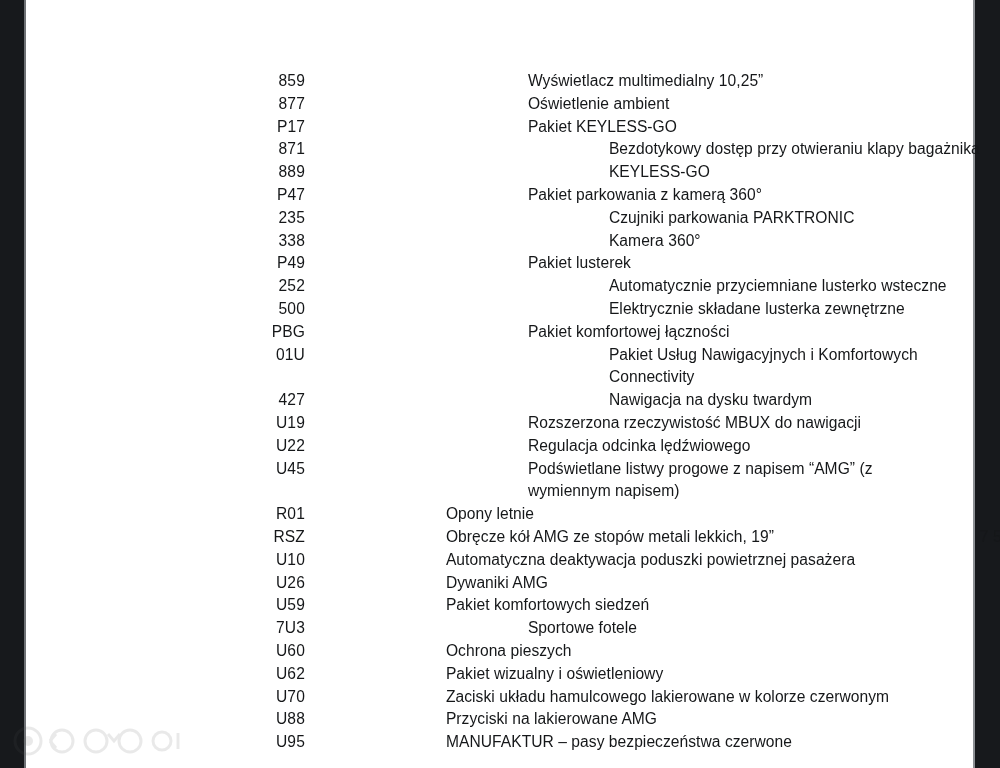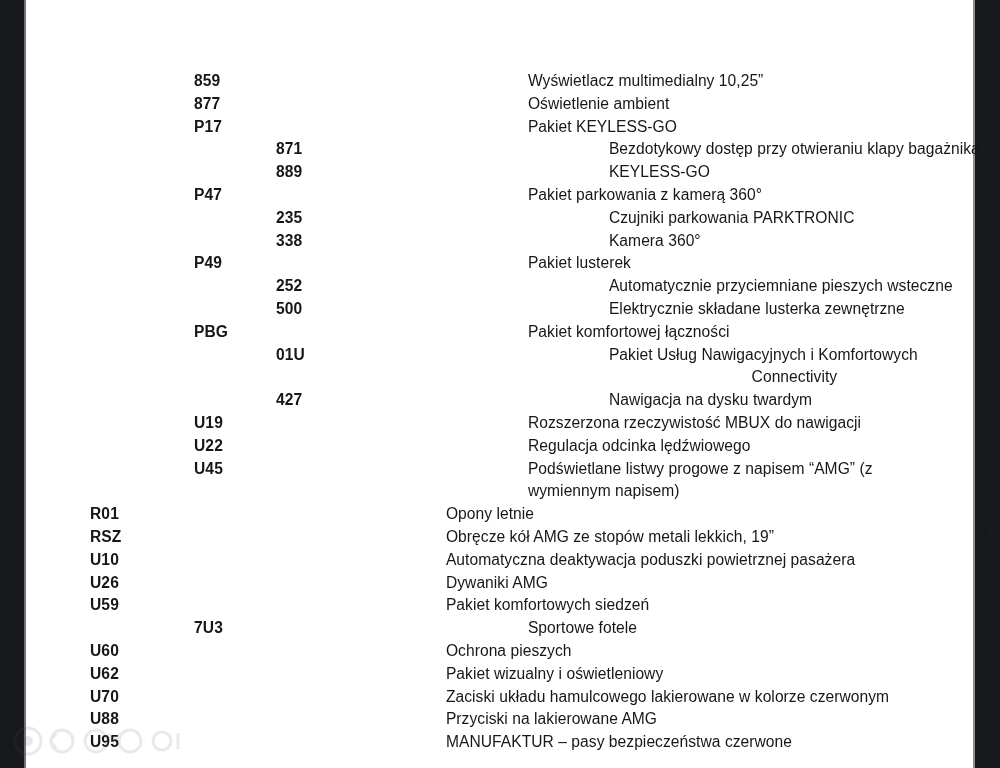--- a/index.html
+++ b/index.html
@@ -72,23 +72,22 @@
   .opt-table tr { height: 22.8px; }
   .opt-table td {
     padding: 0;
     vertical-align: top;
     color: #151719;
     font-size: 15.6px;
     line-height: 22.8px;
     white-space: nowrap;
   }
   td.code {
-    text-align: left;
+    text-align: right;
     letter-spacing: 0.1px;
-    font-weight: bold;
   }
   td.desc {
     text-align: left;
     letter-spacing: 0.05px;
   }
   td.price {
     text-align: right;
     padding-right: 72px;
     letter-spacing: 0.1px;
   }
@@ -96,21 +95,21 @@
   
   tr.lvl1 td.code { padding-left: 64px; }
   tr.lvl1 td.desc { padding-left: 141px; }
   tr.lvl2 td.code { padding-left: 168px; }
   tr.lvl2 td.desc { padding-left: 223px; }
   tr.lvl3 td.code { padding-left: 250px; }
   tr.lvl3 td.desc { padding-left: 304px; }
 
   
   tr.cont td.desc { padding-left: 223px; }
-  tr.cont.lvl3c td.desc { padding-left: 304px; text-align: center; }
+  tr.cont.lvl3c td.desc { padding-left: 304px; }
 </style>
 </head>
 <body>
 
 <div id="page">
 
   <div class="bar bar-left"></div>
   <div class="bar-edge-left"></div>
   <div class="bar bar-right"></div>
   <div class="bar-edge-right"></div>
@@ -159,21 +158,21 @@
           <td class="desc">Kamera 360°</td>
           <td class="price">0,00</td>
         </tr>
         <tr class="lvl2">
           <td class="code">P49</td>
           <td class="desc">Pakiet lusterek</td>
           <td class="price">0,00</td>
         </tr>
         <tr class="lvl3">
           <td class="code">252</td>
-          <td class="desc">Automatycznie przyciemniane pieszych wsteczne</td>
+          <td class="desc">Automatycznie przyciemniane lusterko wsteczne</td>
           <td class="price">0,00</td>
         </tr>
         <tr class="lvl3">
           <td class="code">500</td>
           <td class="desc">Elektrycznie składane lusterka zewnętrzne</td>
           <td class="price">0,00</td>
         </tr>
         <tr class="lvl2">
           <td class="code">PBG</td>
           <td class="desc">Pakiet komfortowej łączności</td>

